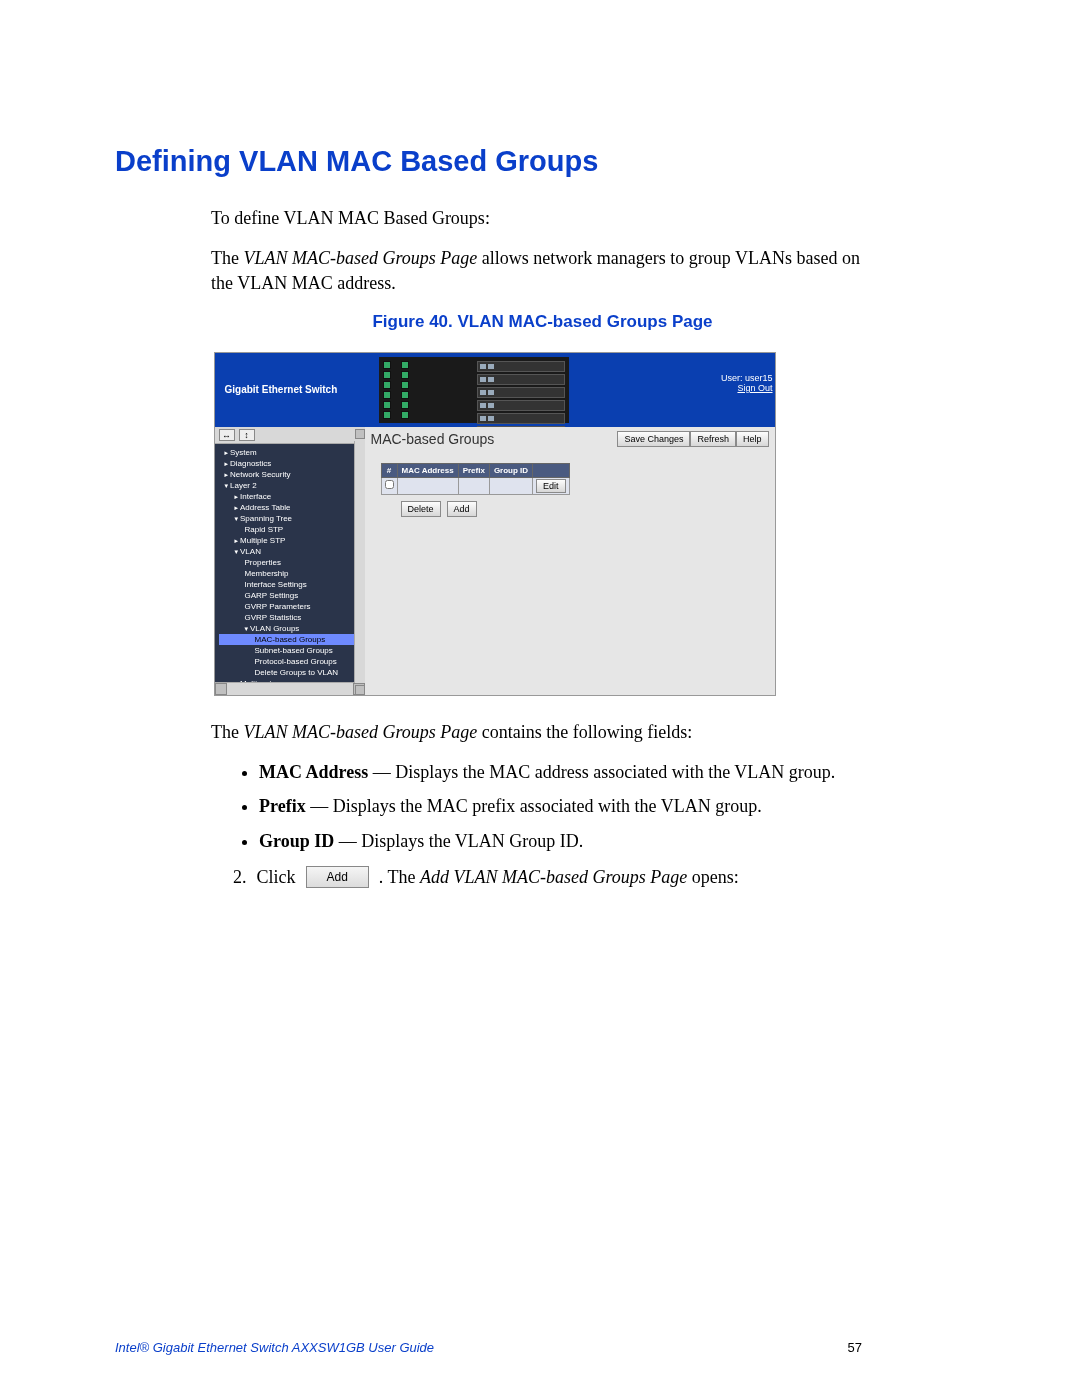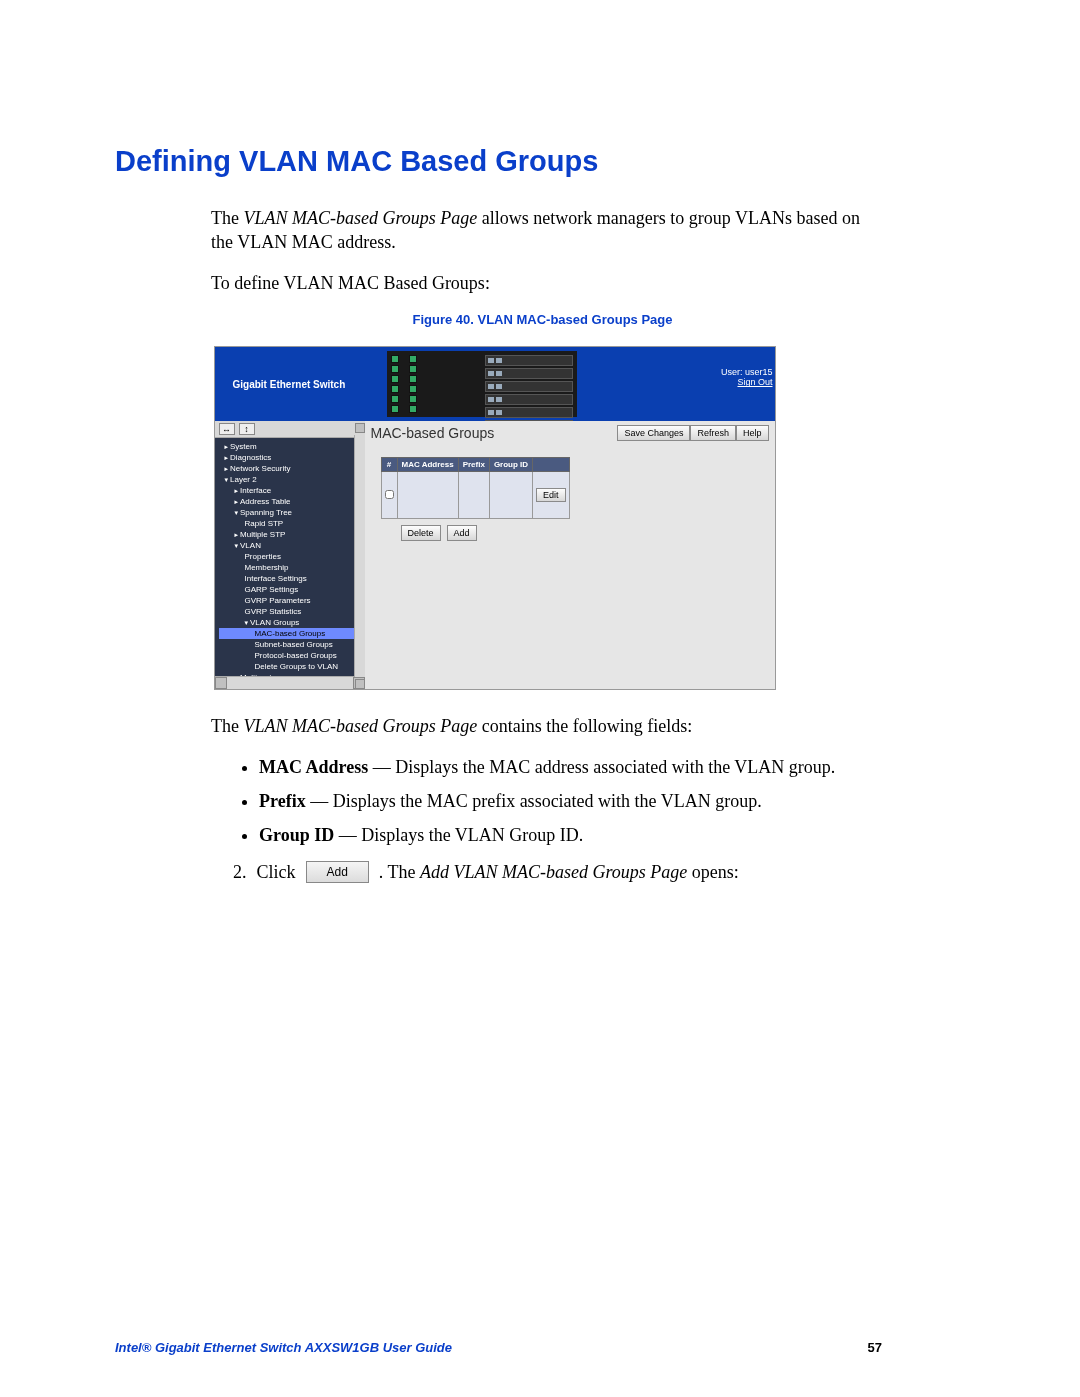--- a/index.html
+++ b/index.html
@@ -27,21 +27,21 @@
   .body-indent {
     margin-left: 96px;
     font-size: 18px;
     line-height: 1.35;
   }
   .para { margin: 0 0 16px 0; }
   .caption {
     font-family: Arial, Helvetica, sans-serif;
     font-weight: bold;
     color: #0a3fca;
-    font-size: 13px;
+    font-size: 17px;
     text-align: center;
     margin: 12px 0 18px 0;
   }
   ol.steps {
     list-style: decimal;
     margin: 0 0 8px 0;
     padding-left: 44px;
     font-size: 18px;
   }
   ol.steps li { margin-bottom: 8px; }
@@ -87,21 +87,21 @@
     background: #0a3fb0;
     height: 74px;
   }
   .ss-brand {
     width: 150px;
     color: #fff;
     font-weight: bold;
     font-size: 10px;
     display: flex;
     align-items: center;
-    padding-left: 18px;
+    padding-left: 10px;
   }
   .ss-rack {
     width: 190px;
     background: #1a1a1a;
     margin: 4px;
     position: relative;
   }
   .ss-rack .portcol {
     position: absolute;
     left: 4px; top: 4px;
@@ -232,65 +232,64 @@
   .ss-table th {
     background: #4a5a80;
     color: #fff;
     border: 1px solid #666;
     padding: 2px 4px;
     font-weight: bold;
   }
   .ss-table td {
     border: 1px solid #999;
     background: #dfe3ee;
-    padding: 16px 3px;
+    padding: 1px 3px;
     height: 12px;
   }
   .ss-table input[type=checkbox] {
     width: 9px; height: 9px; margin: 0;
   }
   .ss-panel .row2 {
     margin-top: 6px;
     display: flex;
     gap: 6px;
     padding-left: 20px;
   }
 
   .footer {
     position: absolute;
-    left: 115px; right: 102px;
+    left: 115px; right: 122px;
     bottom: 42px;
     display: flex;
     justify-content: space-between;
     align-items: baseline;
     font-family: Arial, Helvetica, sans-serif;
     font-style: italic;
     color: #0a3fca;
     font-size: 13px;
-    font-weight: bold;
   }
   .footer .pagenum {
     font-family: Arial, sans-serif;
     font-style: normal;
     color: #000;
     font-size: 13px;
   }
 </style>
 </head>
 <body>
 
 <div class="page">
   <h1 class="section-title">Defining VLAN MAC Based Groups</h1>
 
   <div class="body-indent">
+    <p class="para">To define VLAN MAC Based Groups:</p>
+
     <p class="para">
       <span>The </span><span class="italic">VLAN MAC-based Groups Page</span><span> allows network managers to group VLANs based on the VLAN MAC address.</span>
     </p>
-
-    <p class="para">To define VLAN MAC Based Groups:</p>
 
 
     <div class="caption">Figure 40. VLAN MAC-based Groups Page</div>
   </div>
 
   <div class="screenshot">
     <div class="ss-header" style="position:relative;">
       <div class="ss-brand">Gigabit Ethernet Switch</div>
       <div class="ss-rack">
         <div class="portcol">

